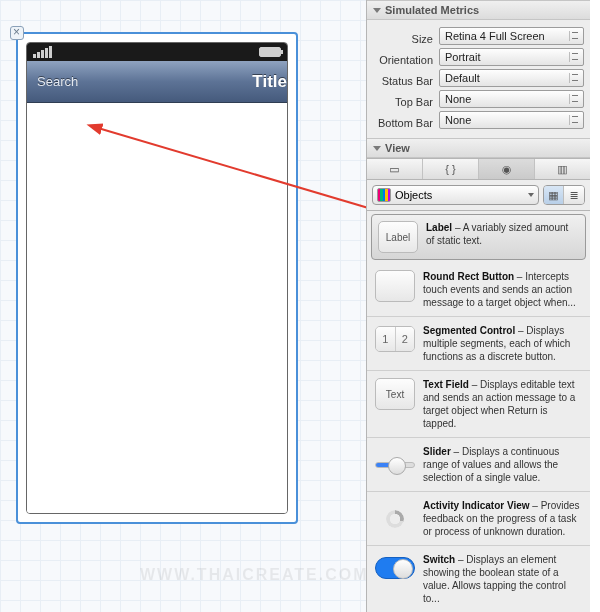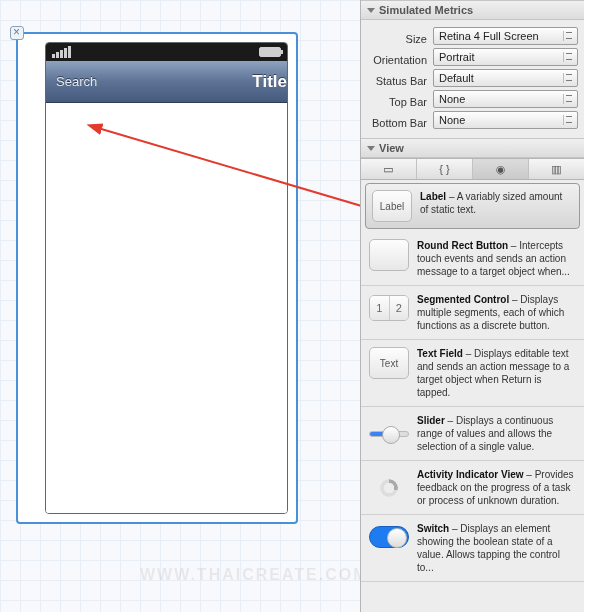--- a/index.html
+++ b/index.html
@@ -47,21 +47,20 @@
     color: #6b7b8c;
     font-size: 12px;
   }
   .phone {
     position: absolute;
     left: 8px; top: 8px; right: 8px; bottom: 8px;
     border: 1px solid #666;
     border-radius: 4px;
     overflow: hidden;
     background: #fff;
-    margin-left: 19px;
   }
   .status-bar {
     height: 18px;
     background: #1a1a1a;
     display: flex;
     align-items: center;
     justify-content: space-between;
     padding: 0 6px;
   }
   .signal { display: flex; gap: 1px; align-items: flex-end; }
@@ -107,21 +106,21 @@
     font-weight: bold;
     font-size: 17px;
     text-shadow: 0 -1px 0 rgba(0,0,0,0.5);
     pointer-events: none;
   }
   .phone-body { background: #fff; height: calc(100% - 60px); }
 
   
   .inspector {
     position: absolute;
-    right: 16px; top: 0;
+    right: 10px; top: 0;
     width: 224px;
     height: 612px;
     background: #ededed;
     border-left: 1px solid #b5b5b5;
     display: flex;
     flex-direction: column;
   }
   .section-header {
     background: linear-gradient(#f0f0f0,#dcdcdc);
     border-top: 1px solid #c5c5c5;
@@ -416,20 +415,30 @@
     <span>View</span>
   </div>
 
   <div class="toolbar">
     <div class="tbtn">▭</div>
     <div class="tbtn">{ }</div>
     <div class="tbtn active">◉</div>
     <div class="tbtn">▥</div>
   </div>
 
+  <div class="library-bar">
+    <div class="lib-combo">
+      <span class="swatch"></span>
+      <span>Objects</span>
+    </div>
+    <div class="view-seg">
+      <div class="on">▦</div>
+      <div>≣</div>
+    </div>
+  </div>
 
   <div class="library-list">
 
     <div class="lib-item sel">
       <div class="lib-thumb">Label</div>
       <div class="lib-text">
         <b>Label</b><span> – A variably sized amount of static text.</span>
       </div>
     </div>
 

